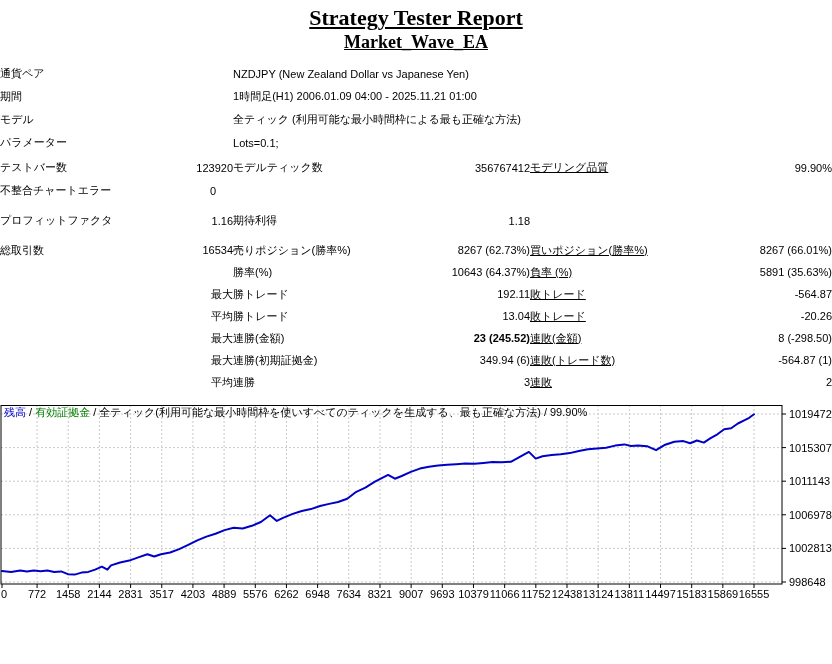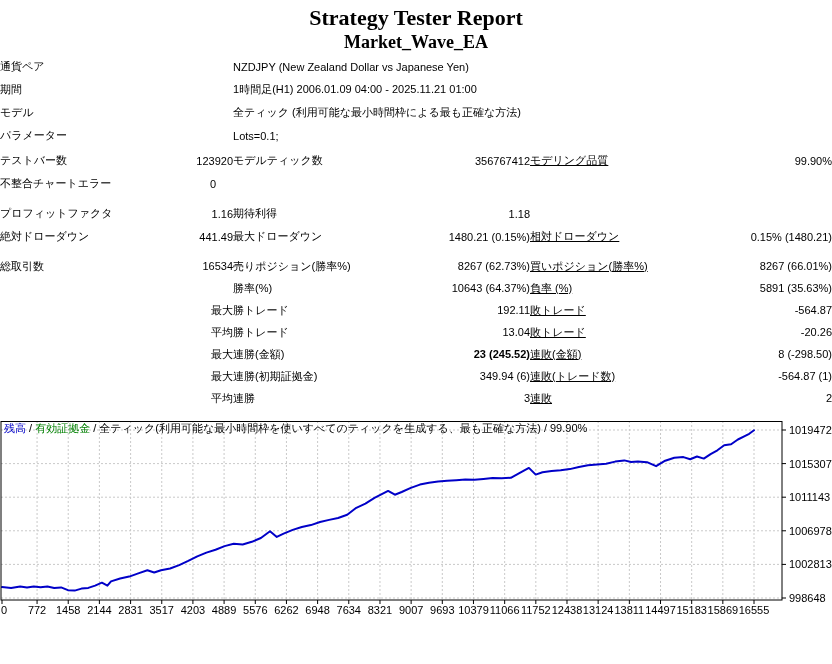--- a/index.html
+++ b/index.html
@@ -1,31 +1,31 @@
 <!DOCTYPE html>
 <html><head>
 <meta charset="utf-8">
 <style>
   html,body{margin:0;padding:0;background:#fff;}
   body{
     width:832px;height:664px;overflow:hidden;
     font-family:"Liberation Sans","DejaVu Sans",sans-serif;
     font-size:11px;color:#000;
   }
-  .titles{text-align:center;}
+  .titles{text-align:center;text-decoration:underline;}
   h1{
     font-family:"Liberation Serif","DejaVu Serif",serif;
     font-size:22px;font-weight:bold;margin:5px 0 0 0;line-height:26px;
   }
   h2{
     font-family:"Liberation Serif","DejaVu Serif",serif;
     font-size:18px;font-weight:bold;margin:0 0 0 0;line-height:23px;
   }
   table.stats{
-    border-collapse:collapse;table-layout:fixed;width:832px;margin-top:1px;
+    border-collapse:collapse;table-layout:fixed;width:832px;margin-top:8px;
   }
   table.stats td{
     padding:0;vertical-align:middle;white-space:nowrap;overflow:hidden;
     font-size:11px;height:23px;
   }
   td.l1{padding-left:8px;}
   td.v1{text-align:right;}
   td.v1.pad{padding-right:17px;}
   td.l2{padding-left:10px;}
   td.v2{text-align:right;}
@@ -91,28 +91,20 @@
       <tr class="sp">
         <td colspan="6" style="height: 7px;"></td>
       </tr>
       <tr>
         <td class="l1">プロフィットファクタ</td>
         <td class="v1">1.16</td>
         <td class="l2">期待利得</td>
         <td class="v2">1.18</td>
         <td class="l3"></td>
         <td class="v3"></td>
-      </tr>
-      <tr>
-        <td class="l1">絶対ドローダウン</td>
-        <td class="v1">441.49</td>
-        <td class="l2">最大ドローダウン</td>
-        <td class="v2">1480.21 (0.15%)</td>
-        <td class="l3">相対ドローダウン</td>
-        <td class="v3">0.15% (1480.21)</td>
       </tr>
       <tr class="sp">
         <td colspan="6" style="height: 7px;"></td>
       </tr>
       <tr>
         <td class="l1" style="height: 22px;">総取引数</td>
         <td class="v1" style="height: 22px;">16534</td>
         <td class="l2" style="height: 22px;">売りポジション(勝率%)</td>
         <td class="v2" style="height: 22px;">8267 (62.73%)</td>
         <td class="l3" style="height: 22px;">買いポジション(勝率%)</td>

